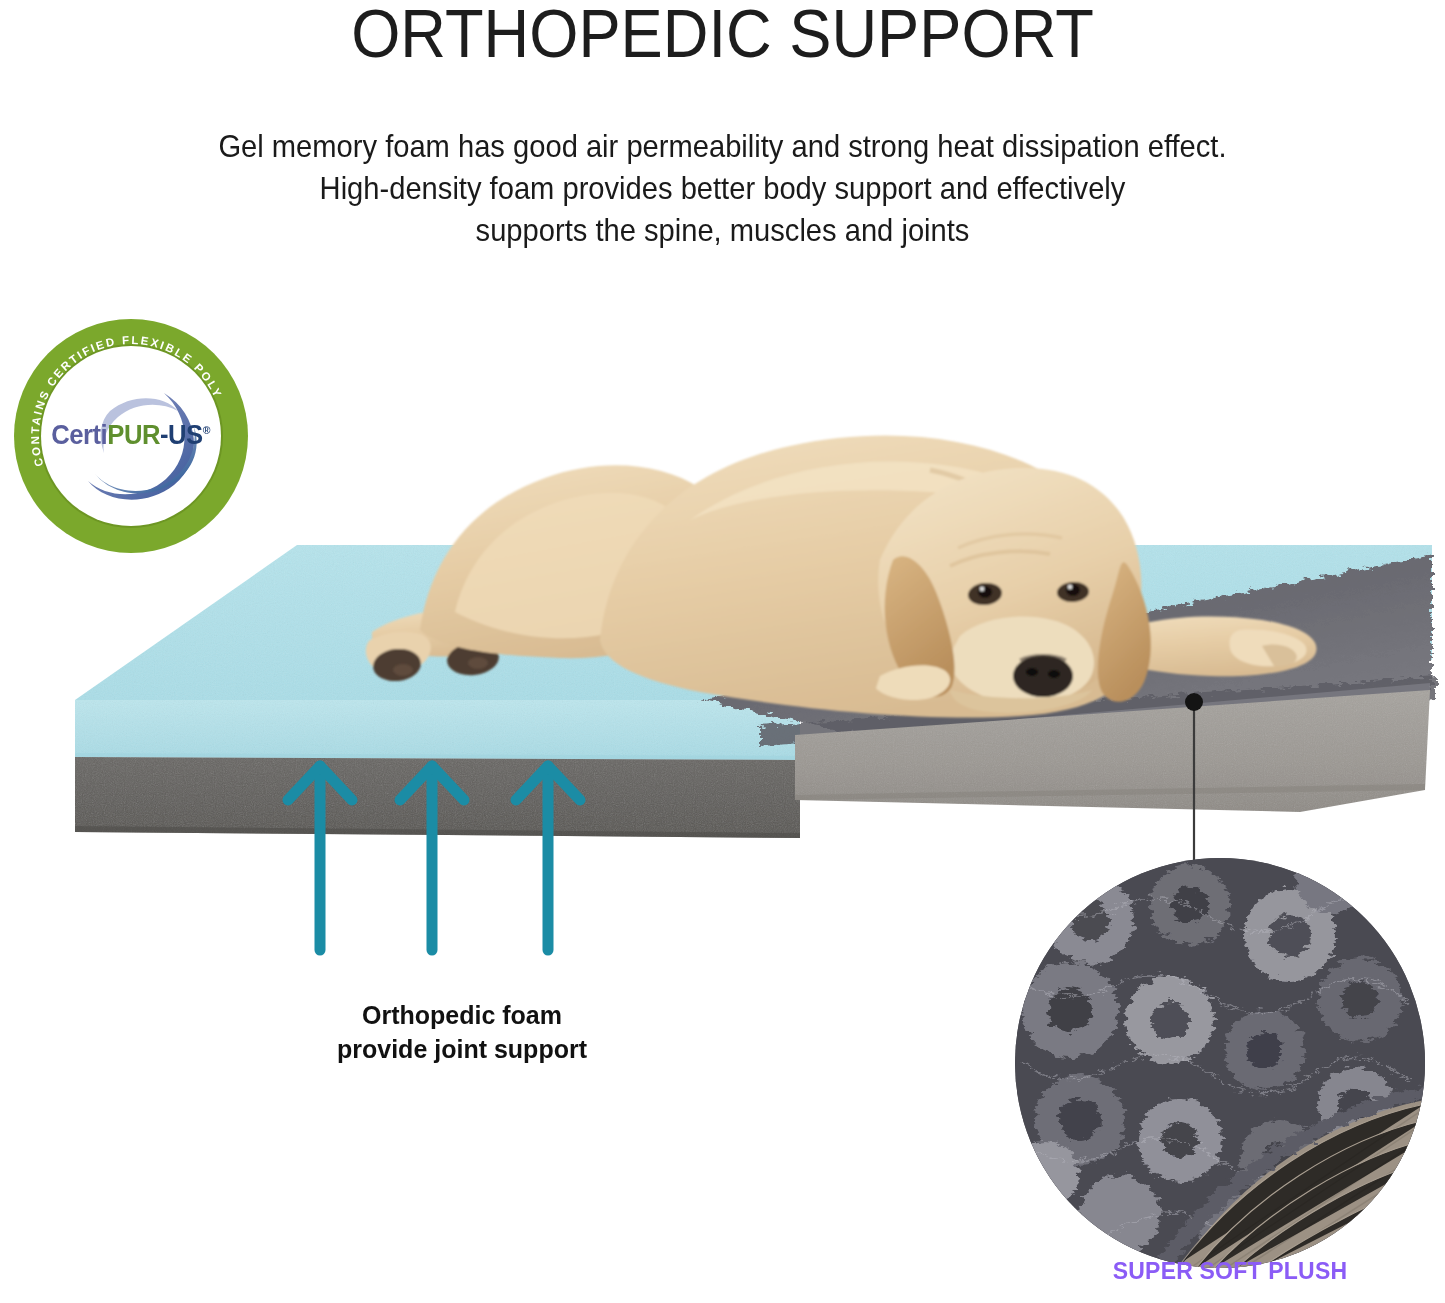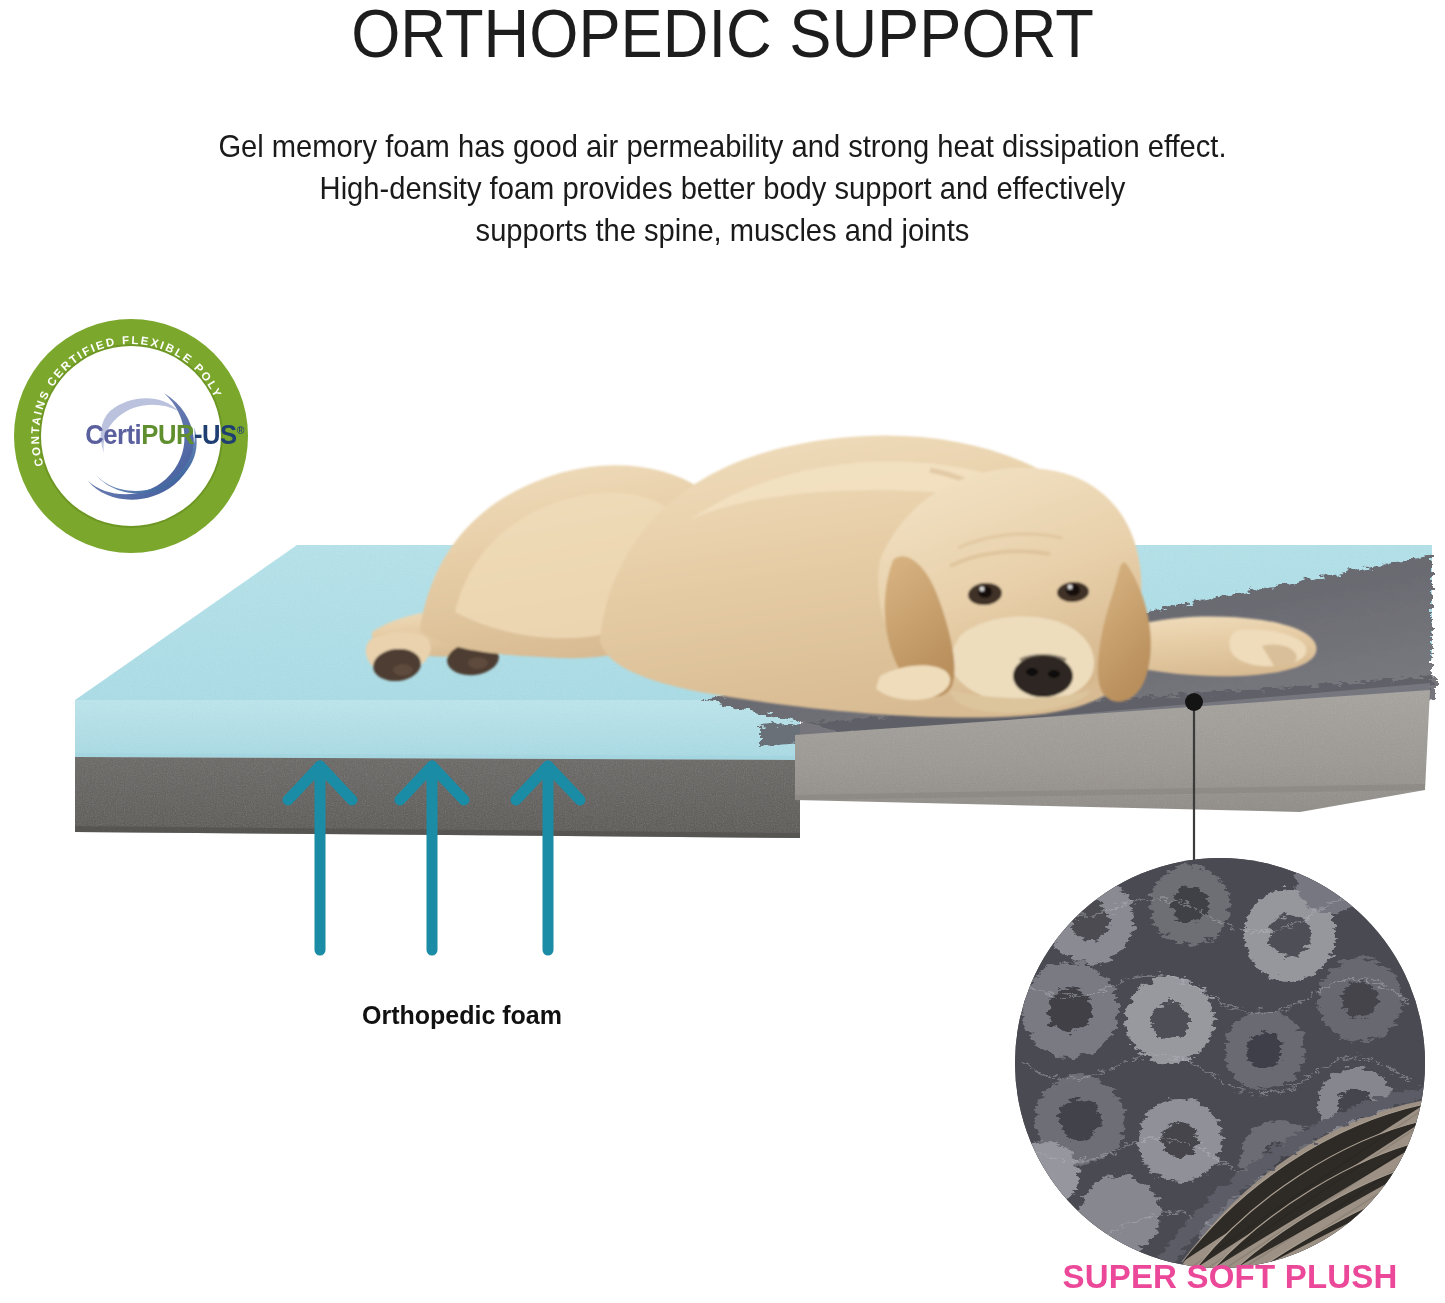--- a/index.html
+++ b/index.html
@@ -51,21 +51,21 @@
   .badge .ring-inner {
     position:absolute; left:27px; top:27px; right:27px; bottom:27px;
     border-radius:50%;
     background:#ffffff;
     box-shadow:0 0 0 2px #6d9623;
   }
   .badge svg { position:absolute; inset:0; }
   .badge-center {
     position:absolute; left:0; right:0; top:50%;
     transform:translateY(-52%);
-    text-align:right;
+    text-align:center;
     z-index:4;
     pointer-events:none;
   }
   .badge-word {
     font-size:27px; font-weight:700; letter-spacing:-0.5px;
     white-space:nowrap;
     transform:scaleX(0.95); display:inline-block;
   }
   .bw1 { color:#5a5f9e; }
   .bw2 { color:#5f8f2e; }
@@ -79,21 +79,21 @@
   .cap-left {
     position:absolute; left:172px; top:998px; width:580px;
     text-align:center;
     font-size:25px; font-weight:700; color:#111111;
     line-height:1.36;
   }
   .cap-left span { display:block; }
   .cap-right {
     position:absolute; left:1015px; top:1258px; width:430px;
     text-align:center;
-    font-size:33px; font-weight:700; color:#ec4899;
+    font-size:23px; font-weight:700; color:#8b5cf6;
     letter-spacing:0.2px;
   }
 </style>
 </head>
 <body>
 
 <div class="headline">ORTHOPEDIC SUPPORT</div>
 
 <div class="subhead">
   <span>Gel memory foam has good air permeability and strong heat dissipation effect.</span>
@@ -398,15 +398,16 @@
   </svg>
   <div class="badge-center">
     <span class="badge-word">
       <span class="bw1">Certi</span><span class="bw2">PUR</span><span class="bw3">-US</span><span class="bw-r">®</span>
     </span>
   </div>
 </div>
 
 <div class="cap-left">
   <span>Orthopedic foam</span>
+  <span>provide joint support</span>
 </div>
 
 <div class="cap-right">SUPER SOFT PLUSH</div>
 
 </body></html>

